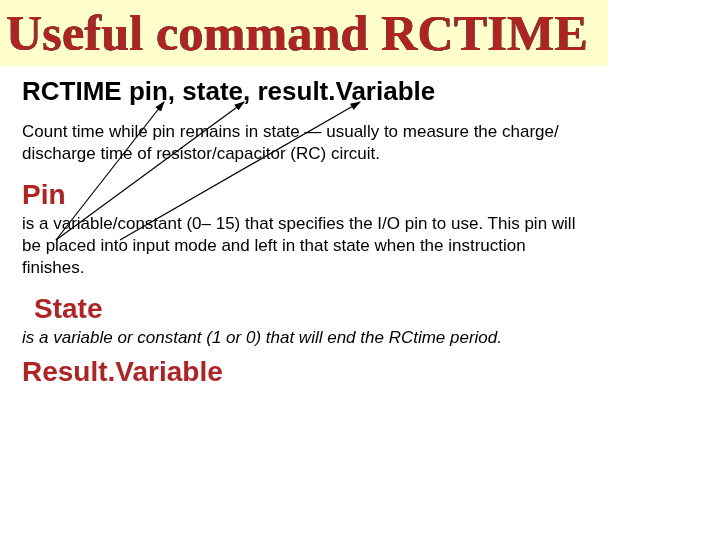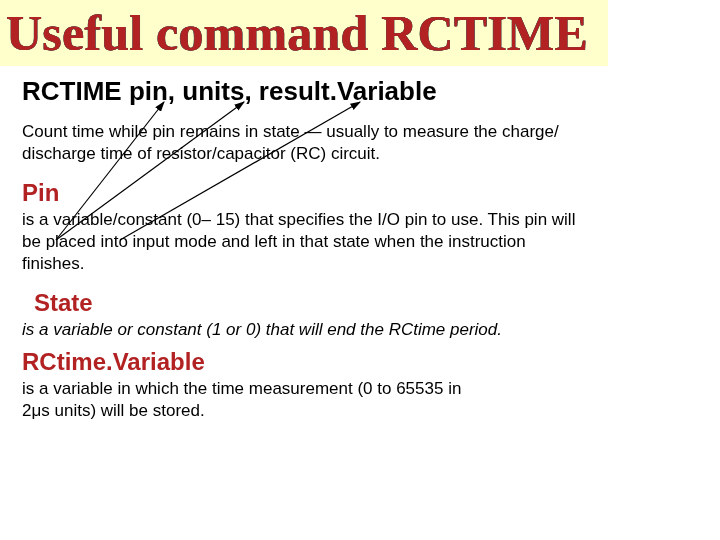--- a/index.html
+++ b/index.html
@@ -47,21 +47,21 @@
   }
   .desc, .pin-desc, .state-desc, .result-desc {
     font-size: 17px;
     line-height: 1.3;
     margin: 0 0 14px 2px;
   }
   .pin-desc { max-width: 560px; }
   .state-desc { max-width: 540px; margin-bottom: 6px; font-style: italic; }
   .result-desc { max-width: 460px; margin-top: 0; }
   .hdr {
-    font-size: 24px;
+    font-size: 28px;
     font-weight: bold;
     color: #b22222;
     margin: 8px 0 2px 2px;
   }
   .hdr.state { margin-top: 9px; margin-left: 14px; }
   .hdr.result { margin-top: 2px; }
   .arrows {
     position: absolute;
     top: 0;
     left: 0;
@@ -70,32 +70,31 @@
 </style>
 </head>
 <body>
 
 <div class="slide">
 
   <div class="title-band">
     <div class="title">Useful command RCTIME</div>
   </div>
 
-  <div class="syntax">RCTIME pin, units, result.Variable</div>
+  <div class="syntax">RCTIME pin, state, result.Variable</div>
 
   <p class="desc">Count time while pin remains in state — usually to measure the charge/ discharge time of resistor/capacitor (RC) circuit.</p>
 
   <div class="hdr pin">Pin</div>
   <p class="pin-desc">is a variable/constant (0– 15) that specifies the I/O pin to use. This pin will be placed into input mode and left in that state when the instruction finishes.</p>
 
   <div class="hdr state">State</div>
   <p class="state-desc">is a variable or constant (1 or 0) that will end the RCtime period.</p>
 
-  <div class="hdr result">RCtime.Variable</div>
-  <p class="result-desc">is a variable in which the time measurement (0 to 65535 in 2μs units) will be stored.</p>
+  <div class="hdr result">Result.Variable</div>
 
   <svg class="arrows" width="720" height="540">
     <defs>
       <marker id="ah" markerWidth="10" markerHeight="10" refX="8" refY="3" orient="auto" markerUnits="strokeWidth">
         <path d="M0,0 L9,3 L0,6 Z" fill="#000"></path>
       </marker>
     </defs>
     <line y1="240" x2="164" y2="102" stroke="#000" stroke-width="1.2" marker-end="url(#ah)" x1="56"></line>
     <line x1="56" y1="240" x2="244" y2="102" stroke="#000" stroke-width="1.2" marker-end="url(#ah)"></line>
     <line x1="120" y1="240" x2="360" y2="102" stroke="#000" stroke-width="1.2" marker-end="url(#ah)"></line>

